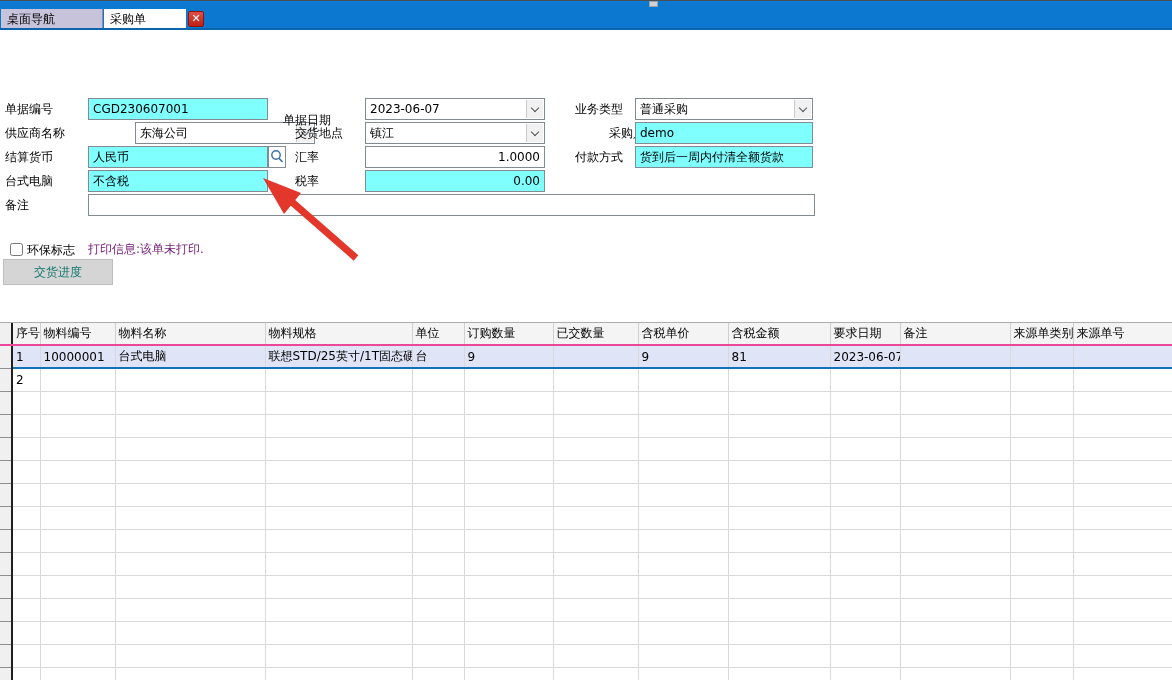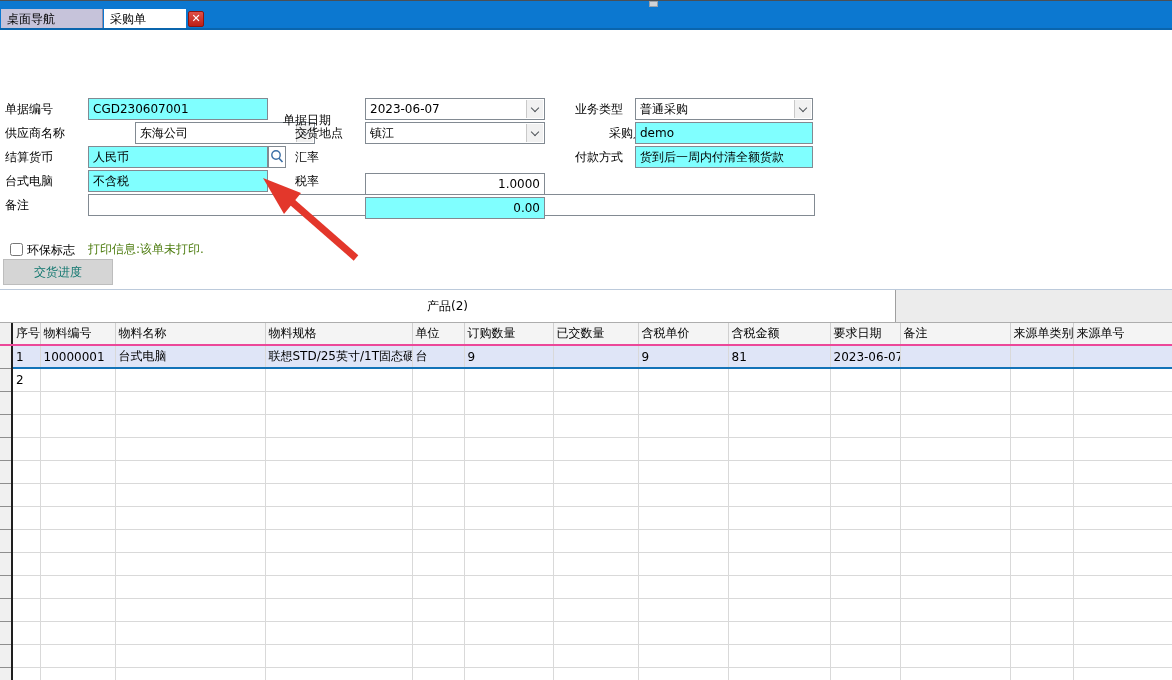--- a/index.html
+++ b/index.html
@@ -18,29 +18,29 @@
   .close-btn { position:absolute; left:188px; top:10px; width:16px; height:16px;
                background:linear-gradient(#e05048,#bc1f16); border:1px solid #8c1410; border-radius:2px;
                color:#fff; font-weight:bold; font-size:11px; line-height:14px; text-align:center; cursor:pointer; }
   .top-notch { position:absolute; left:649px; top:0; width:9px; height:6px; background:#cfd3d8; border:1px solid #9aa0a8; }
 
   
   .lbl { position:absolute; height:18px; line-height:18px; white-space:nowrap; }
   .field { position:absolute; height:22px; line-height:20px; border:1px solid #828a92; background:#fff;
            padding:0 4px; white-space:nowrap; overflow:hidden; }
   .field.cyan { background:#80ffff; }
-  .field.num { text-align:right;margin-top:27px; }
+  .field.num { text-align:right; }
   .dd-btn { position:absolute; right:1px; top:1px; width:17px; height:18px; background:#f1f1f1;
             border-left:1px solid #c9c9c9; cursor:pointer; }
   .chev { position:absolute; left:5px; top:5px; width:6px; height:6px;
           border-right:1px solid #4f5459; border-bottom:1px solid #4f5459; transform:rotate(45deg); }
   .lookup-btn { position:absolute; left:268px; top:146px; width:18px; height:22px; background:#fff;
                 border:1px solid #828a92; cursor:pointer; }
   .checkbox { position:absolute; left:10px; top:243px; width:13px; height:13px; cursor:pointer; }
-  .print-info { position:absolute; left:88px; top:241px; color:#4d7c0f; white-space:nowrap; }
+  .print-info { position:absolute; left:88px; top:241px; color:#701a75; white-space:nowrap; }
   .gray-btn { position:absolute; left:3px; top:259px; width:110px; height:26px; background:#d5d5d5;
               border:1px solid #bdbdbd; color:#0f766e; text-align:center; line-height:24px; cursor:default; }
 
   
   .tabstrip { position:absolute; left:0; top:289px; width:1172px; height:33px; background:#ececec;
               border-top:1px solid #bccadb; }
   .prod-tab { position:absolute; left:0; top:0; width:896px; height:33px; background:#ffffff;
               border-right:1px solid #9f9f9f; text-align:center; line-height:32px; cursor:pointer; }
 
   
@@ -133,23 +133,20 @@
   <div class="field cyan" style="left:635px;top:122px;width:178px;">demo</div>
 
   <span class="lbl" style="left:575px;top:148px;">付款方式</span>
   <div class="field cyan" style="left:635px;top:146px;width:178px;">货到后一周内付清全额货款</div>
 
   <input type="checkbox" class="checkbox" style="">
   <span class="lbl" style="left:27px;top:241px;">环保标志</span>
   <span class="print-info">打印信息:该单未打印.</span>
   <div class="gray-btn">交货进度</div>
 
-  <div class="tabstrip">
-    <div class="prod-tab">产品(2)</div>
-  </div>
 
   <div class="grid-wrap">
     <table class="grid">
       <colgroup>
         <col style="width:12px">
           <col style="width:28px">
           <col style="width:75px">
           <col style="width:150px">
         <col style="width:147px">
           <col style="width:52px">

